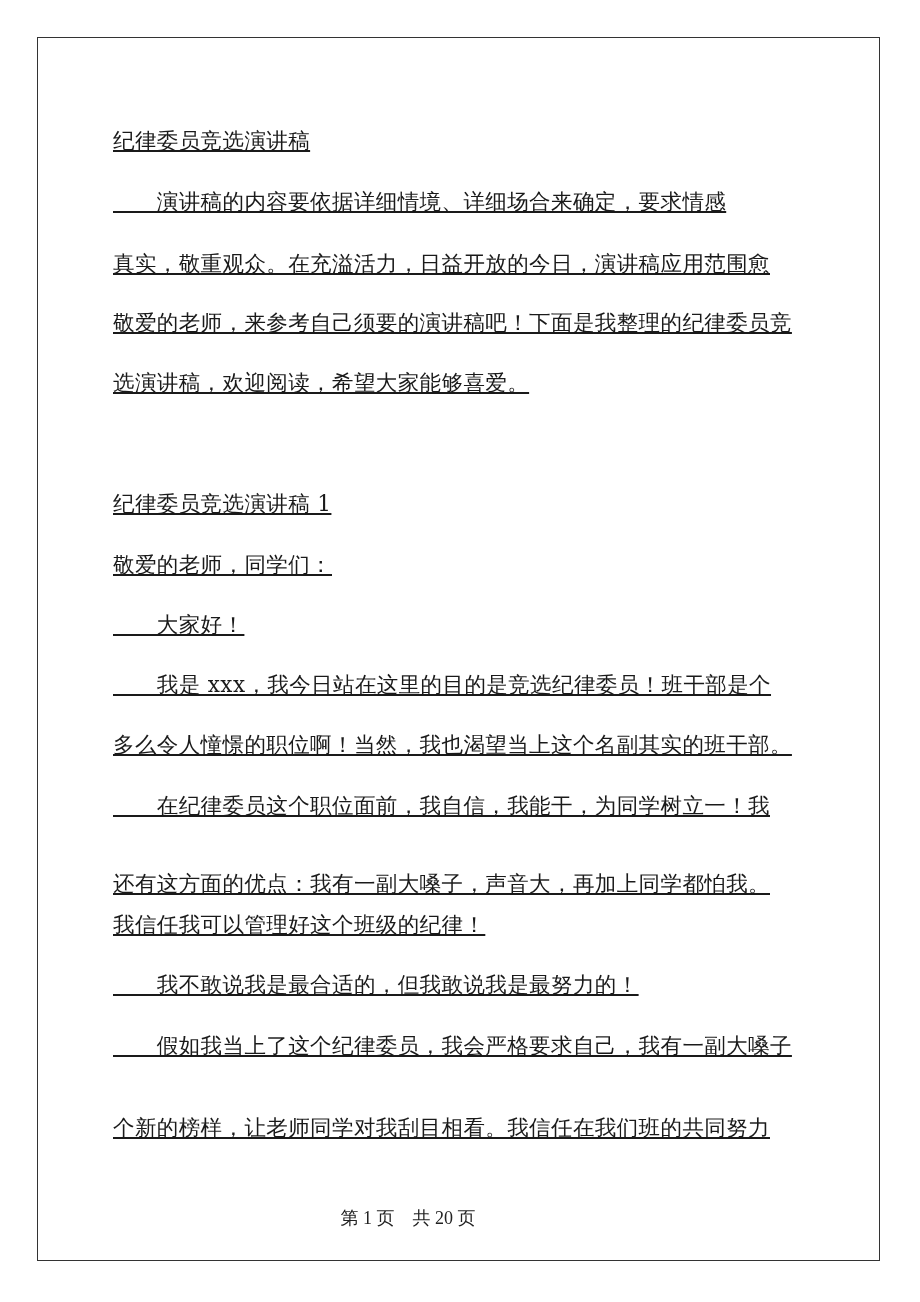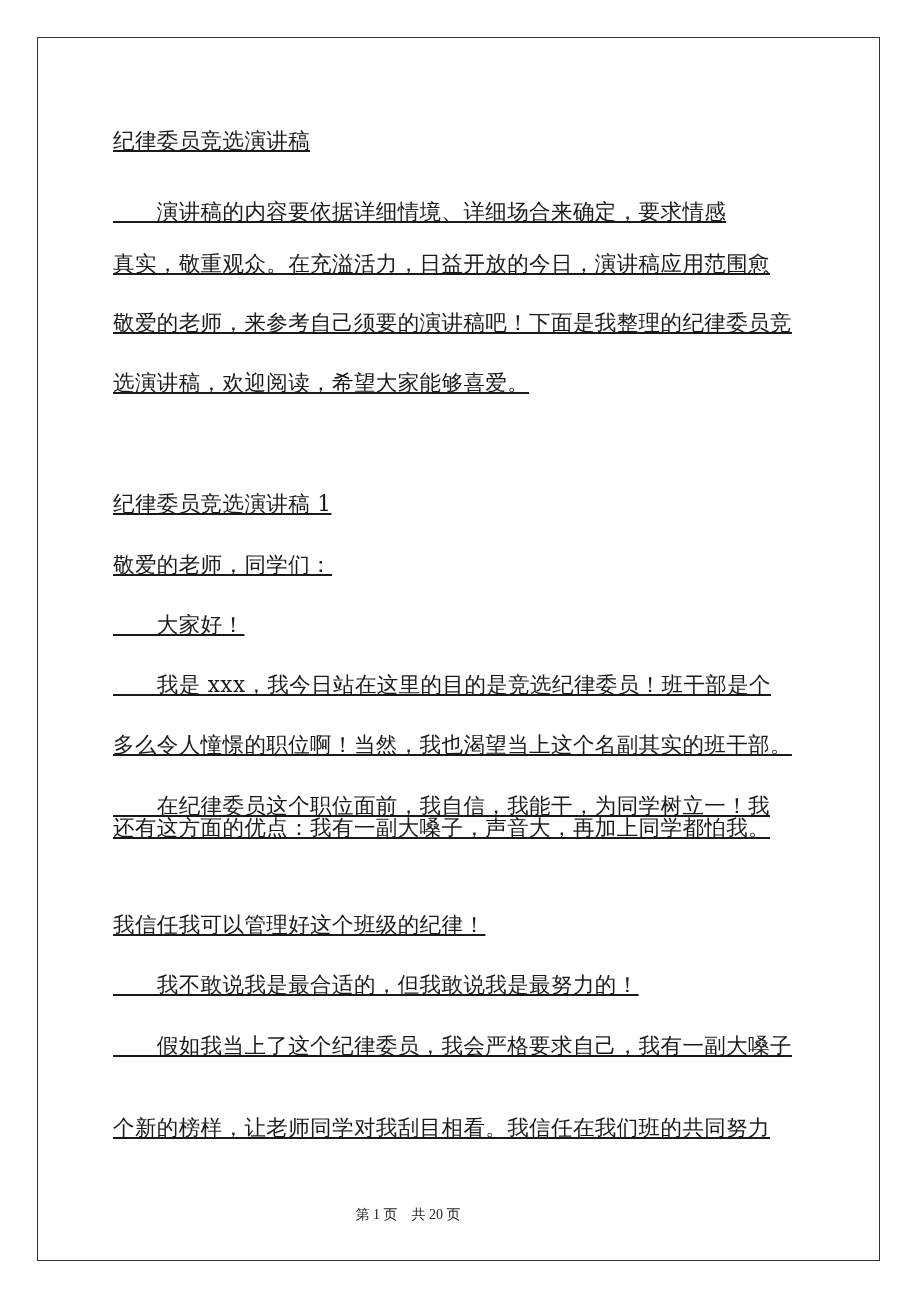--- a/index.html
+++ b/index.html
@@ -14,43 +14,43 @@
       font-family: "DejaVu Serif", "Liberation Serif", serif;
       font-size: 21.5px; color: #1a1a1a; letter-spacing: 0.4px;
     }
     .line {
       position: absolute; left: 0; white-space: nowrap; line-height: 24px; text-decoration: underline;
     }
     .footer {
       position: absolute; left: 0; width: 816px; top: 1206px;
       text-align: center;
       font-family: "Liberation Serif", "DejaVu Serif", serif;
-      font-size: 14px; color: #222222;
+      font-size: 18px; color: #222222;
     }
   </style>
 </head>
 <body>
 
 <div class="page-frame"></div>
 
 <div class="content">
   <div class="line" style="top:129px">纪律委员竞选演讲稿</div>
 
-  <div class="line" style="top:200px">　　演讲稿的内容要依据详细情境、详细场合来确定，要求情感</div>
+  <div class="line" style="top:190px">　　演讲稿的内容要依据详细情境、详细场合来确定，要求情感</div>
   <div class="line" style="top:252px">真实，敬重观众。在充溢活力，日益开放的今日，演讲稿应用范围愈</div>
   <div class="line" style="top:311px">敬爱的老师，来参考自己须要的演讲稿吧！下面是我整理的纪律委员竞</div>
   <div class="line" style="top:371px">选演讲稿，欢迎阅读，希望大家能够喜爱。</div>
 
   <div class="line" style="top:492px">纪律委员竞选演讲稿 1</div>
   <div class="line" style="top:553px">敬爱的老师，同学们：</div>
 
   <div class="line" style="top:613px">　　大家好！</div>
   <div class="line" style="top:673px">　　我是 xxx，我今日站在这里的目的是竞选纪律委员！班干部是个</div>
   <div class="line" style="top:733px">多么令人憧憬的职位啊！当然，我也渴望当上这个名副其实的班干部。</div>
   <div class="line" style="top:794px">　　在纪律委员这个职位面前，我自信，我能干，为同学树立一！我</div>
-  <div class="line" style="top:816px">还有这方面的优点：我有一副大嗓子，声音大，再加上同学都怕我。</div>
+  <div class="line" style="top:872px">还有这方面的优点：我有一副大嗓子，声音大，再加上同学都怕我。</div>
   <div class="line" style="top:913px">我信任我可以管理好这个班级的纪律！</div>
   <div class="line" style="top:973px">　　我不敢说我是最合适的，但我敢说我是最努力的！</div>
   <div class="line" style="top:1034px">　　假如我当上了这个纪律委员，我会严格要求自己，我有一副大嗓子</div>
   <div class="line" style="top:1116px">个新的榜样，让老师同学对我刮目相看。我信任在我们班的共同努力</div>
 </div>
 
 <div class="footer">第 1 页　共 20 页</div>
 
 </body></html>

